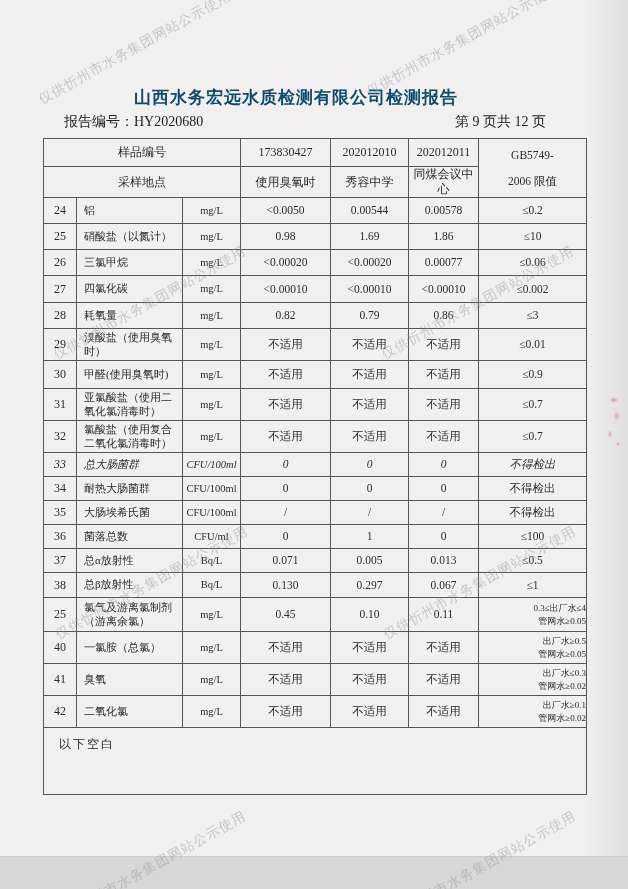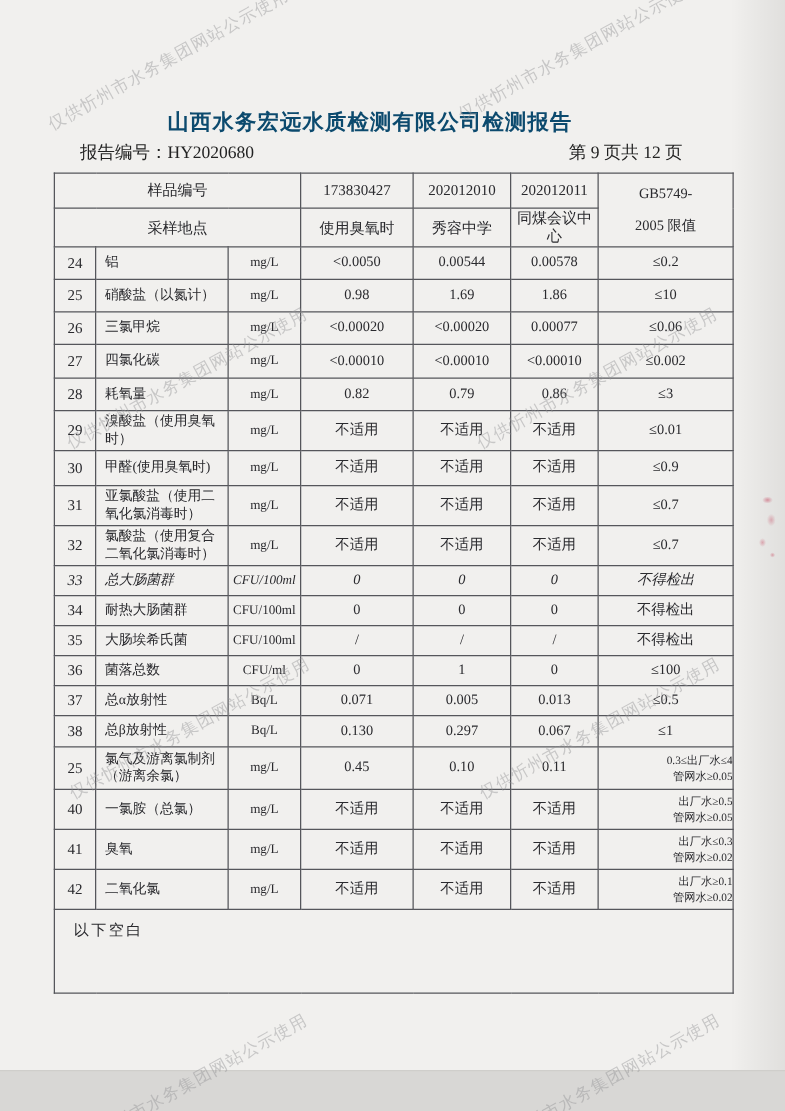--- a/index.html
+++ b/index.html
@@ -91,21 +91,21 @@
     <col style="width:108px">
   </colgroup>
   <thead>
     <tr style="height:28px">
       <td colspan="3">样品编号</td>
       <td>173830427</td>
       <td>202012010</td>
       <td>202012011</td>
       <td rowspan="2" class="limit-head">
         <div>GB5749-</div>
-        <div>2005 限值</div>
+        <div>2006 限值</div>
       </td>
     </tr>
     <tr style="height:28px">
       <td colspan="3">采样地点</td>
       <td>使用臭氧时</td>
       <td>秀容中学</td>
       <td>同煤会议中心</td>
     </tr>
   </thead>
   <tbody id="rows-body">

